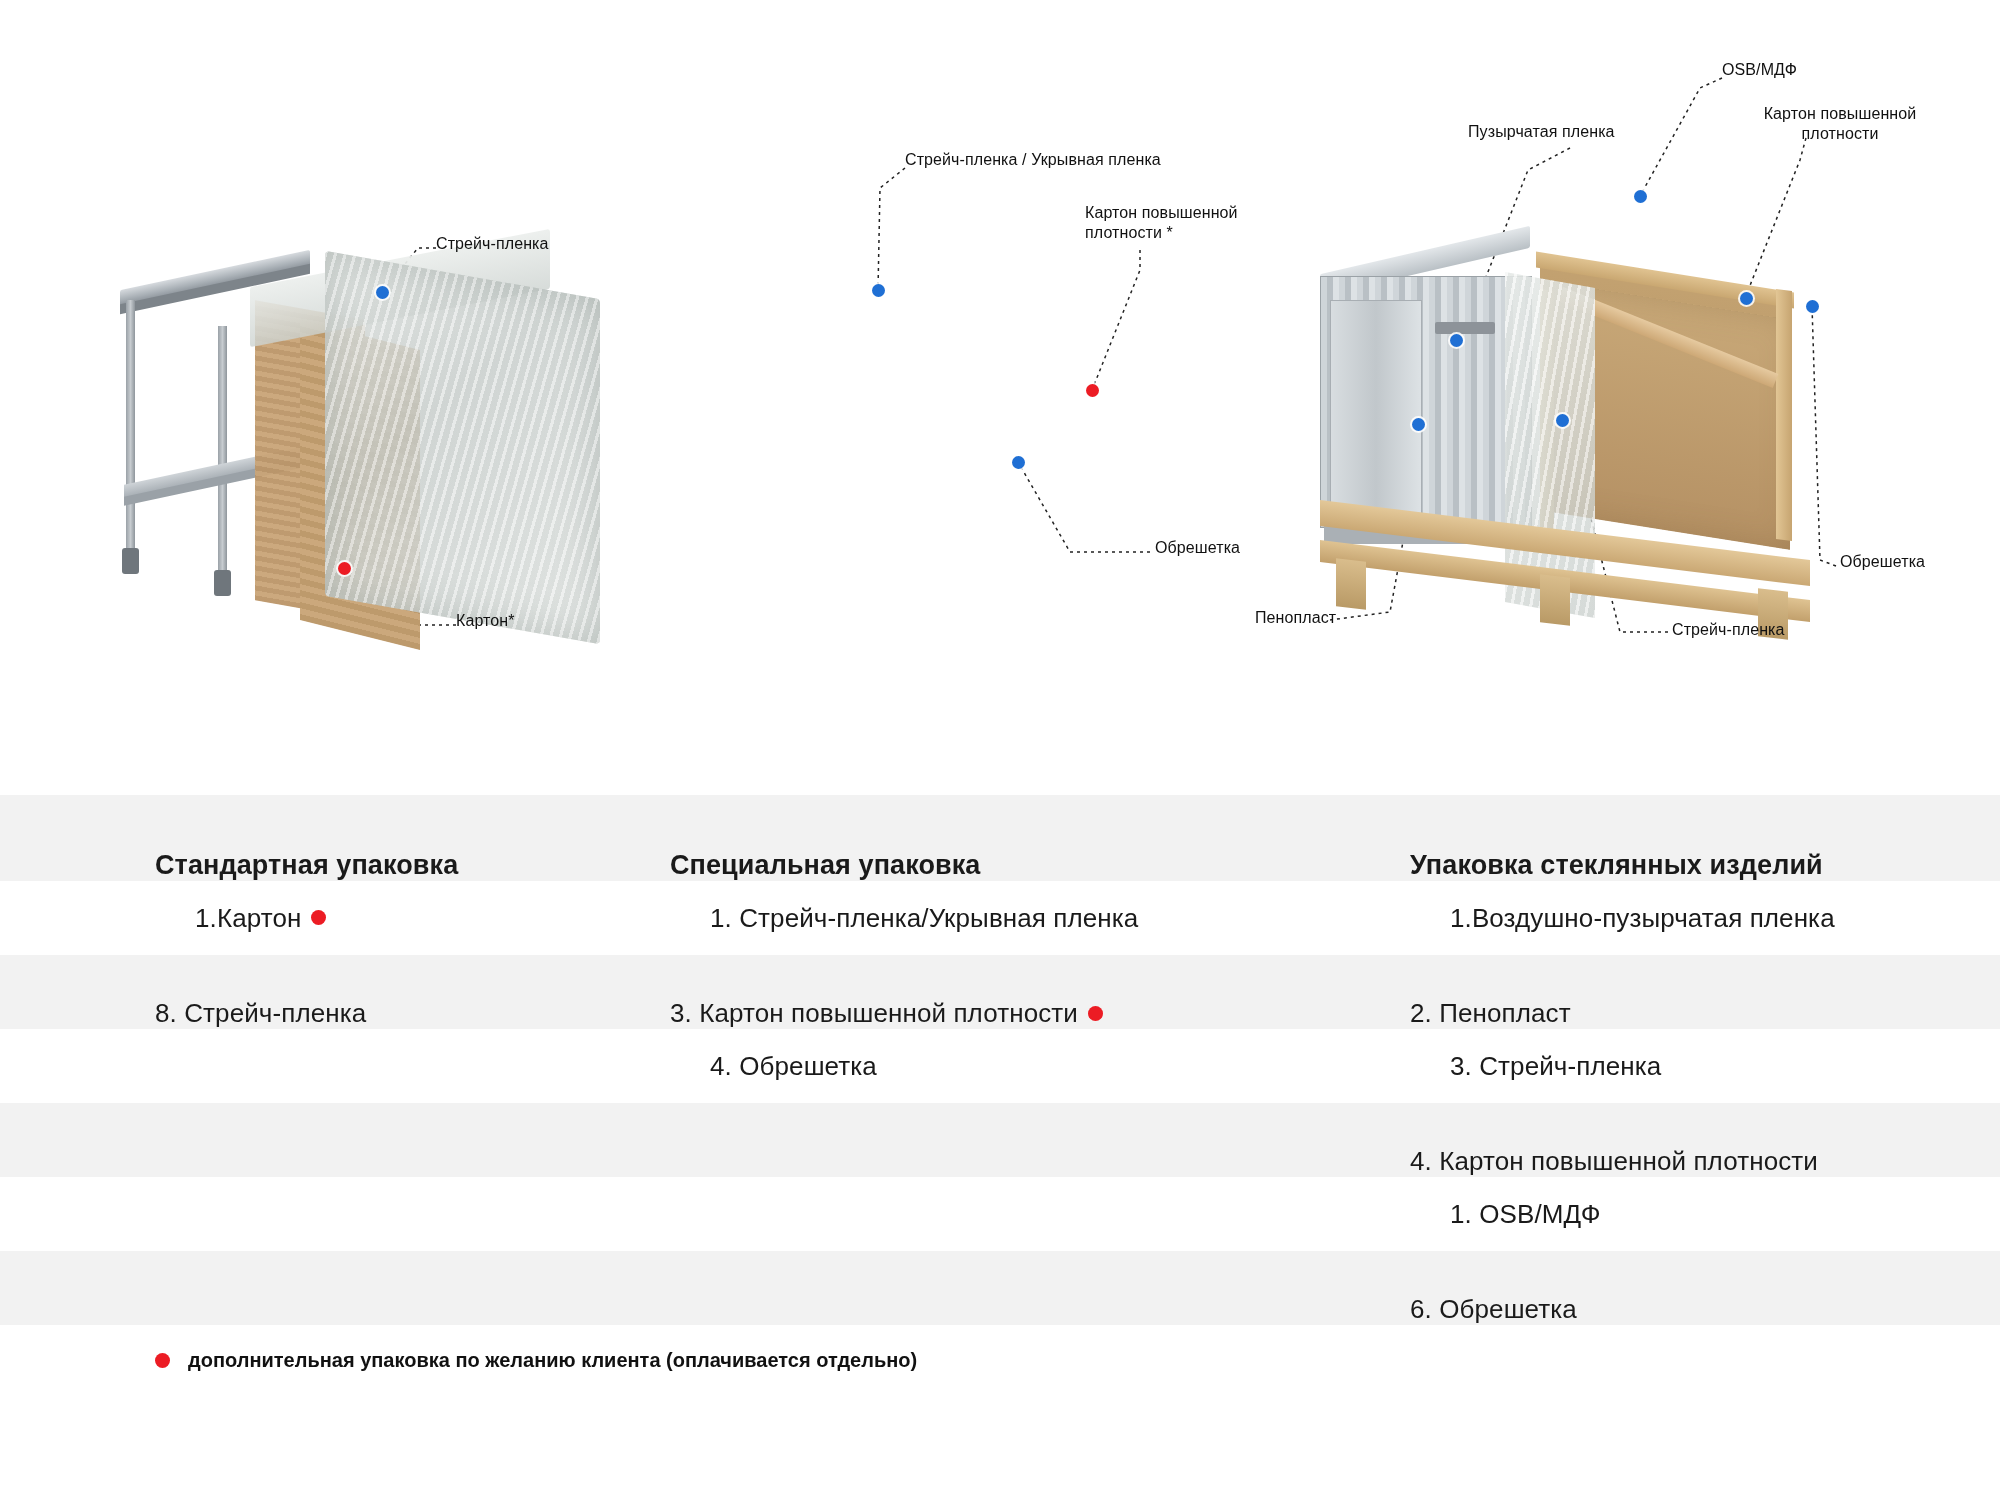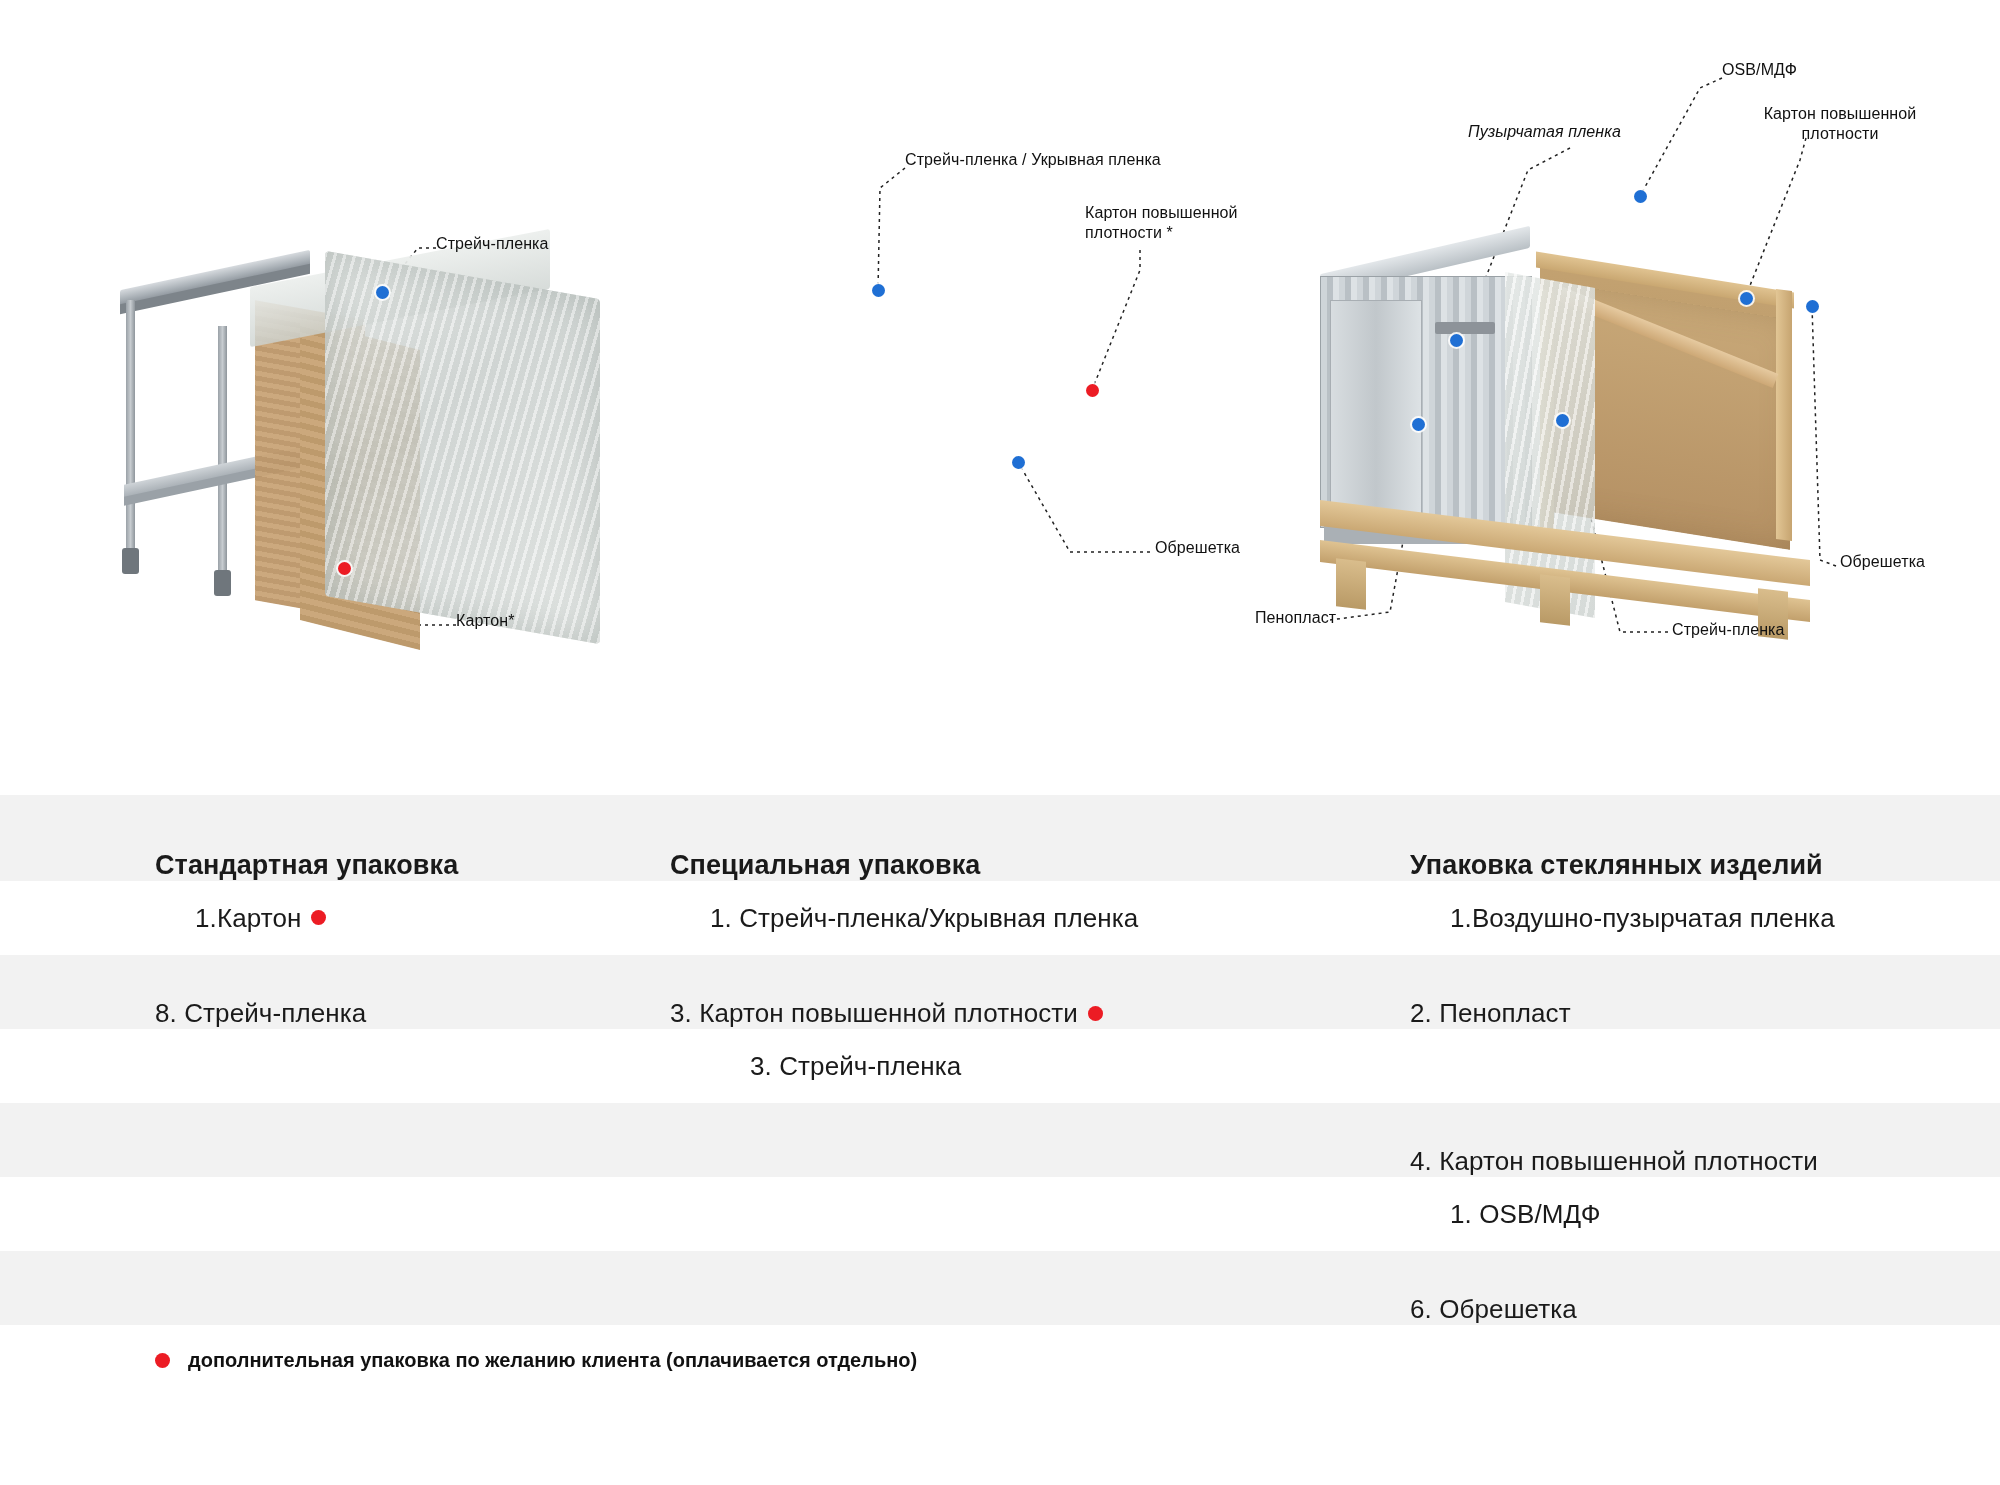--- a/index.html
+++ b/index.html
@@ -359,21 +359,21 @@
     
   </div>
 
   <div class="callout" style="left:1722px; top:60px;">OSB/МДФ</div>
   <div class="dot blue" style="left:1634px; top:190px;"></div>
 
   <div class="callout center" style="left:1745px; top:104px; width:190px;">Картон повышенной
 плотности</div>
   <div class="dot blue" style="left:1740px; top:292px;"></div>
 
-  <div class="callout" style="left:1468px; top:122px;font-style:italic;">Пузырчатая пленка</div>
+  <div class="callout" style="left:1468px; top:122px;">Пузырчатая пленка</div>
   <div class="dot blue" style="left:1450px; top:334px;"></div>
 
   <div class="callout" style="left:1255px; top:608px;">Пенопласт</div>
   <div class="dot blue" style="left:1412px; top:418px;"></div>
 
   <div class="callout" style="left:1672px; top:620px;">Стрейч-пленка</div>
   <div class="dot blue" style="left:1556px; top:414px;"></div>
 
   <div class="callout" style="left:1840px; top:552px;">Обрешетка</div>
   <div class="dot blue" style="left:1806px; top:300px;"></div>
@@ -398,20 +398,21 @@
   <div class="trow alt">
     <div class="tcell c1">8. Стрейч-пленка</div>
     <div class="tcell c2">
       <span>3. Картон повышенной плотности</span><span class="inline-dot"></span>
     </div>
     <div class="tcell c3">2. Пенопласт</div>
   </div>
 
   <div class="trow plain">
     <div class="tcell c1 empty-cell"></div>
+    <div class="tcell c2">4. Обрешетка</div>
     <div class="tcell c3">3. Стрейч-пленка</div>
   </div>
 
   <div class="trow alt">
     <div class="tcell c1 empty-cell"></div>
     <div class="tcell c2 empty-cell"></div>
     <div class="tcell c3">4. Картон повышенной плотности</div>
   </div>
 
   <div class="trow plain">

